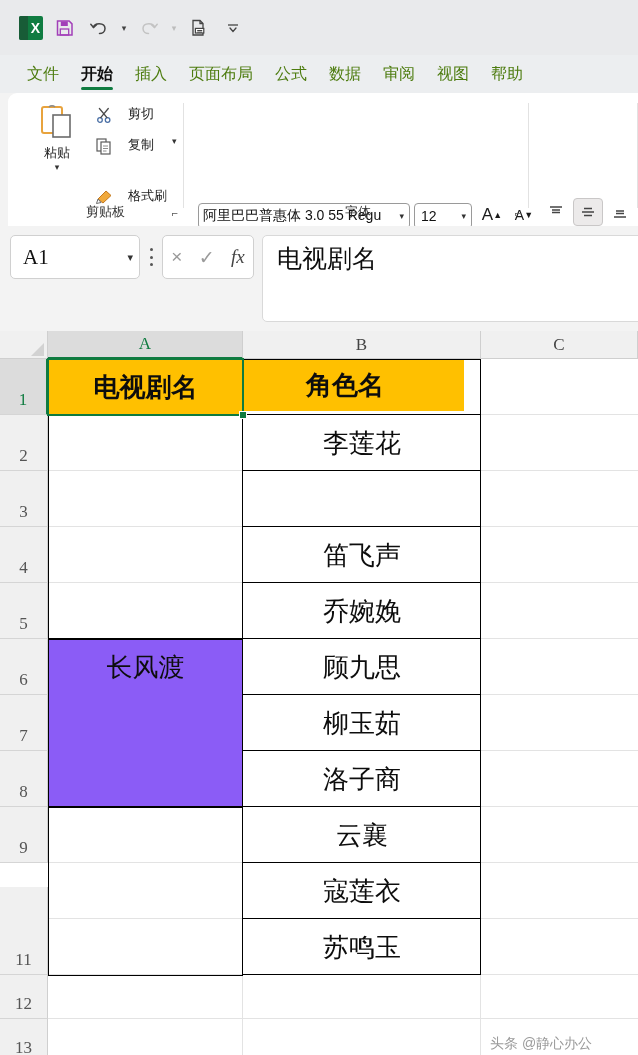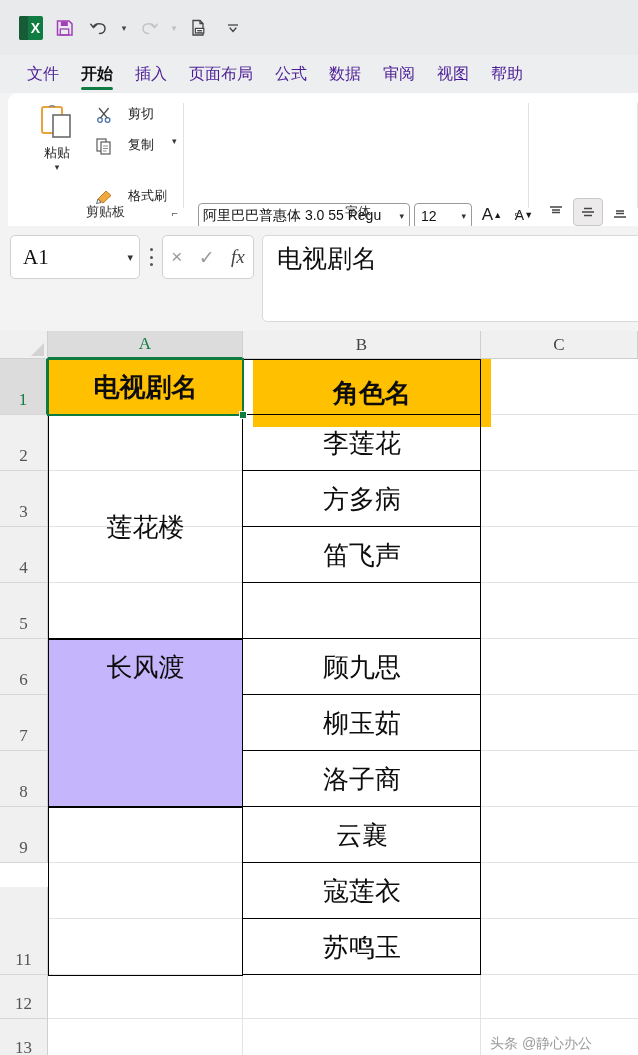--- a/index.html
+++ b/index.html
@@ -49,21 +49,21 @@
 
   
   .tabsbar {
     position: absolute; left: 0; top: 55px; width: 638px; height: 38px;
     background: #eceef0;
     display: flex; align-items: flex-end; padding-left: 16px;
   }
   .tab {
     height: 38px; padding: 0 11px;
     display: flex; align-items: center; justify-content: center;
-    font-size: 16px; color: #4c1d95; white-space: nowrap; position: relative;
+    font-size: 16px; color: #4d7c0f; white-space: nowrap; position: relative;
   }
   .tab.active { font-weight: bold; color: #0f0f0f; }
   .tab.active::after {
     content: ""; position: absolute; left: 11px; right: 11px; bottom: 3px;
     height: 3px; background: #107c41; border-radius: 2px;
   }
 
   
   .ribbon {
     position: absolute; left: 8px; top: 93px; width: 660px; height: 133px;
@@ -210,21 +210,21 @@
   .gline-h { position: absolute; left: 0; height: 1px; background: #e3e3e3; }
   .gline-v { position: absolute; top: 0; width: 1px; background: #e3e3e3; }
 
   .cell {
     position: absolute;
     display: flex; align-items: center; justify-content: center;
     font-size: 26px; color: #0d0d0d; white-space: nowrap;
   }
   .cell.bold { font-weight: bold; }
   .cell.hdrfill { background: #ffc000; }
-  .cell.peach { background: #c4b5fd; text-align: right; }
+  .cell.peach { background: #8b5cf6; text-align: right; }
   .bbox { position: absolute; border: 1.5px solid #000; }
 
   .selbox {
     position: absolute; border: 2px solid #0f7b3f; box-sizing: border-box;
   }
   .selhandle {
     position: absolute; width: 8px; height: 8px; background: #0f7b3f;
     border: 1px solid #fff;
   }
 
@@ -500,26 +500,25 @@
       <div class="gline-h" style="top:279px; width:590px;"></div>
       <div class="gline-h" style="top:335px; width:590px;"></div>
       <div class="gline-h" style="top:391px; width:590px;"></div>
       <div class="gline-h" style="top:447px; width:590px;"></div>
       <div class="gline-h" style="top:503px; width:590px;"></div>
       <div class="gline-h" style="top:559px; width:590px;"></div>
       <div class="gline-h" style="top:615px; width:590px;"></div>
       <div class="gline-h" style="top:659px; width:590px;"></div>
 
       <div class="cell hdrfill bold" style="left:0px;   top:0px;   width:195px; height:56px;">电视剧名</div>
-      <div class="cell hdrfill bold" style="left:205px; top:0px;   width:238px; height:68px;">角色名</div>
-
-      <div class="cell" style="left:0px;   top:56px;  width:195px; height:224px;">莲花楼</div>
+      <div class="cell hdrfill bold" style="left:178px; top:0px;   width:238px; height:52px;">角色名</div>
+
       <div class="cell" style="left:195px; top:56px;  width:238px; height:56px;">李莲花</div>
-      <div class="cell" style="left:195px; top:112px; width:238px; height:56px;">方多病</div>
       <div class="cell" style="left:195px; top:168px; width:238px; height:56px;">笛飞声</div>
+      <div class="cell" style="left:195px; top:224px; width:238px; height:56px;">乔婉娩</div>
 
       <div class="cell peach" style="left:0px;   top:280px; width:195px; height:168px;">
         <span style="position:relative; top:-56px;">长风渡</span>
       </div>
       <div class="cell" style="left:195px; top:280px; width:238px; height:56px;">顾九思</div>
       <div class="cell" style="left:195px; top:336px; width:238px; height:56px;">柳玉茹</div>
       <div class="cell" style="left:195px; top:392px; width:238px; height:56px;">洛子商</div>
 
       <div class="cell" style="left:195px; top:448px; width:238px; height:56px;">云襄</div>
       <div class="cell" style="left:195px; top:560px; width:238px; height:56px;">苏鸣玉</div>

